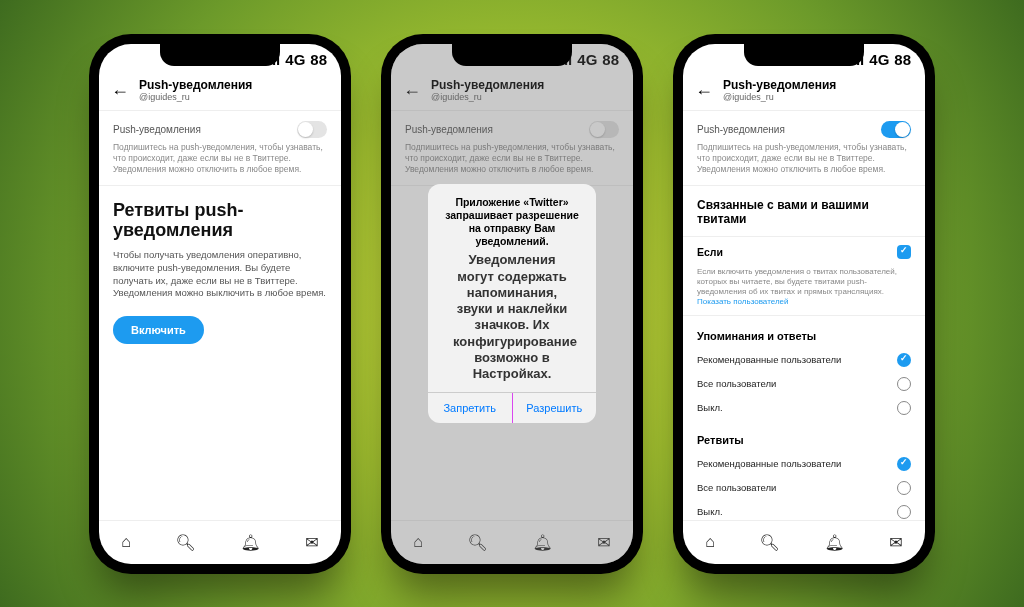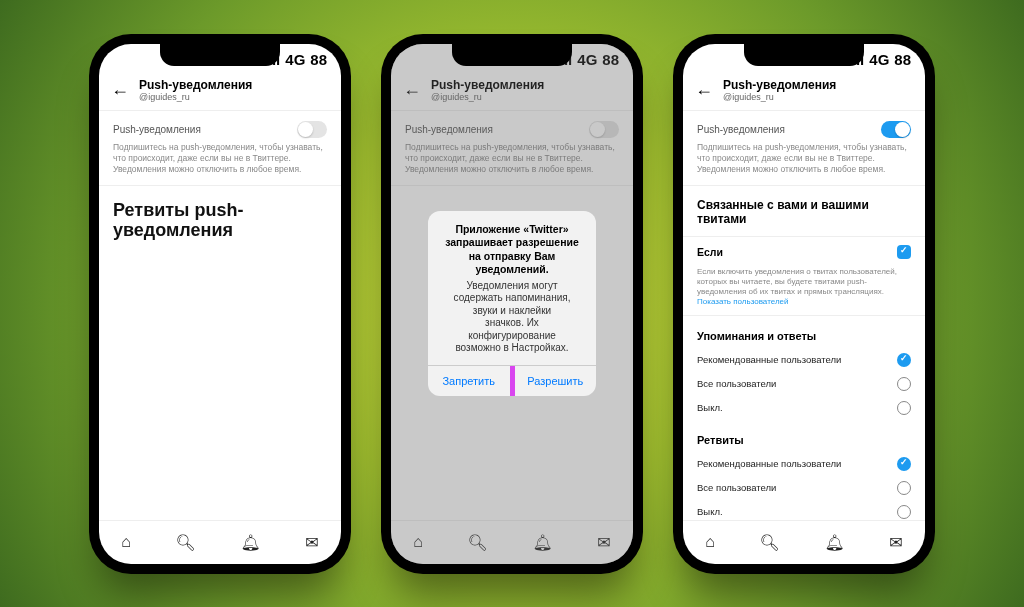--- a/index.html
+++ b/index.html
@@ -134,24 +134,24 @@
   }
   .alert {
     width: 168px;
     background: #f2f2f2;
     border-radius:12px;
     overflow:hidden;
     font-size:10px;
     text-align:center;
   }
   .alert .alert-title { font-weight:700; padding:12px 12px 4px; line-height:1.25; font-size:10.5px; color:#000;}
-  .alert .alert-msg { padding:0 25px 10px; color:#333; font-size:10px; line-height:1.25;}
+  .alert .alert-msg { padding:0 25px 10px; color:#333; font-size:13px; line-height:1.25;font-weight:bold;}
   .alert-buttons { display:flex; border-top:1px solid #ccc; }
   .alert-buttons div { flex:1; padding:9px 0; color:#007aff; font-size:11px; }
-  .alert-buttons div:first-child { border-right:5px solid #d946ef; }
+  .alert-buttons div:first-child { border-right:1px solid #d946ef; }
 
   .section-heading {
     font-size:12px; font-weight:800; padding:12px 14px 10px;
   }
   .sub-row {
     display:flex; justify-content:space-between; align-items:center;
     padding:8px 14px;
     font-size:10.5px; font-weight:700;
   }
   .sub-help {
@@ -204,20 +204,22 @@
     <div class="toggle-row">
       <span>Push-уведомления</span>
       <div class="toggle off">
           <div class="knob"></div>
         </div>
     </div>
     <div class="help-text">Подпишитесь на push-уведомления, чтобы узнавать, что происходит, даже если вы не в Твиттере. Уведомления можно отключить в любое время.</div>
     <div class="section-hr"></div>
     <div class="content pad">
       <div class="promo-title">Ретвиты push-уведомления</div>
+      <div class="promo-body">Чтобы получать уведомления оперативно, включите push-уведомления. Вы будете получать их, даже если вы не в Твиттере. Уведомления можно выключить в любое время.</div>
+      <div class="primary-btn">Включить</div>
     </div>
     <div class="tabbar">
       <span class="icon">⌂</span>
       <span class="icon">🔍︎</span>
       <span class="icon">🔔︎</span>
       <span class="icon">✉︎</span>
     </div>
   </div>
 </div>
 

